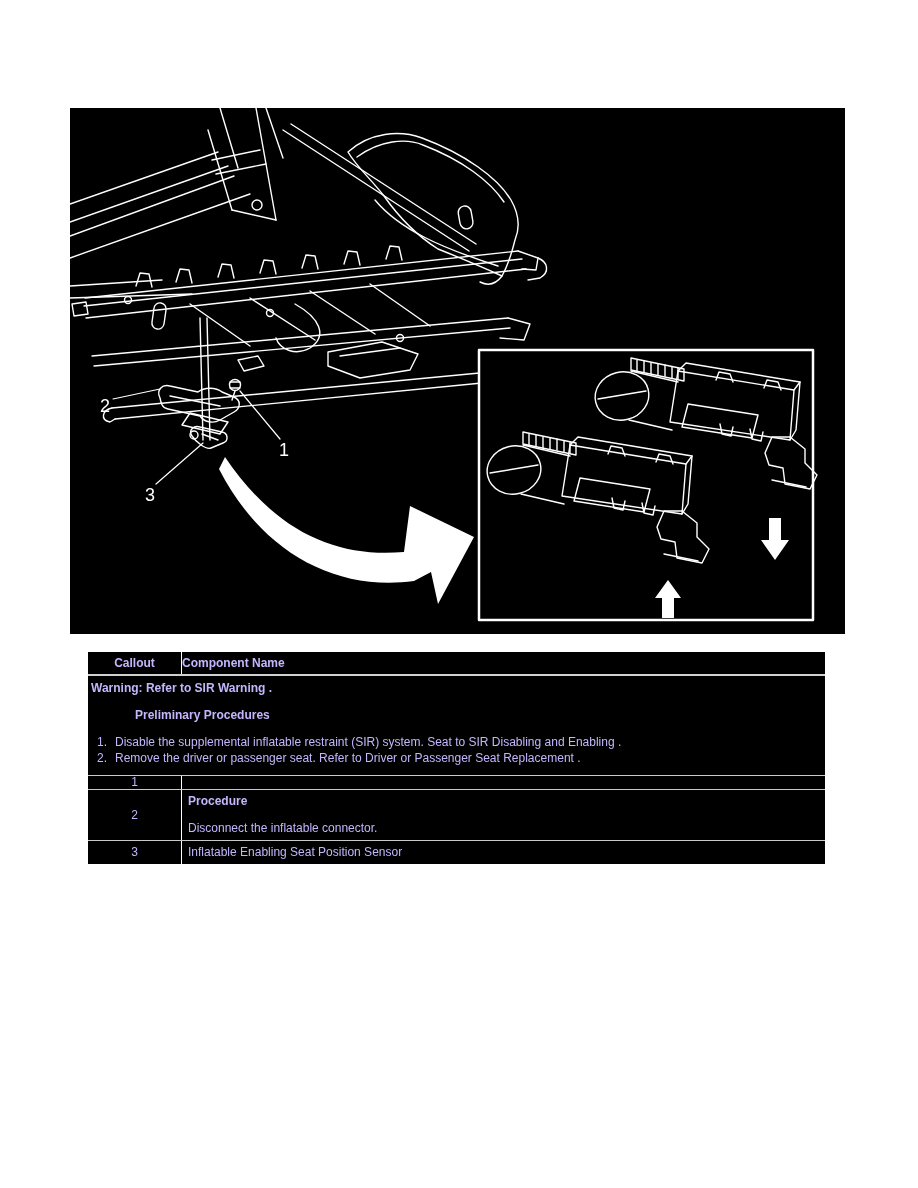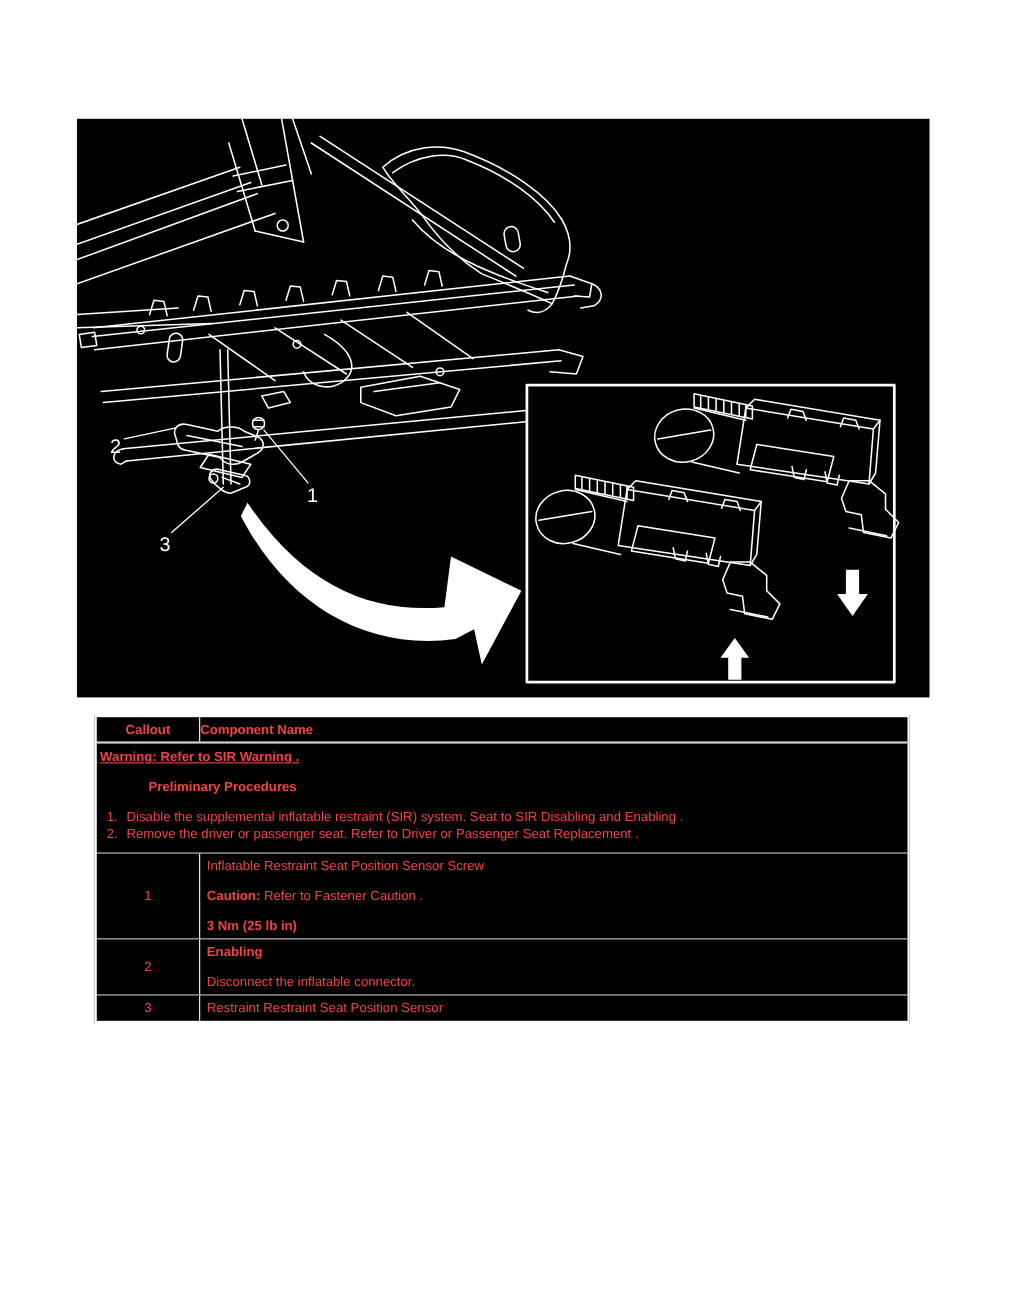--- a/index.html
+++ b/index.html
@@ -10,29 +10,29 @@
   }
   
   .diagram{
     position:absolute;left:70px;top:108px;width:775px;height:526px;
     background:#000000;
   }
   .diagram svg{display:block;width:775px;height:526px;}
   
   .manual-table{
     position:absolute;left:86px;top:650px;width:741px;
-    background:#000000;color:#ef4444;
+    background:#000000;color:#c4b5fd;
     border:2px solid #ffffff;box-sizing:border-box;
     font-size:12px;line-height:13px;
   }
   .thead{display:flex;border-bottom:2px solid #d0d0d0;font-weight:bold;}
   .th-callout{width:94px;text-align:center;padding:5px 0 4px;border-right:1px solid #ffffff;box-sizing:border-box;}
   .th-comp{flex:1;padding:5px 0 4px;}
   .preamble{border-bottom:1px solid #c9c9c9;padding:6px 3px 10px 3px;}
-  .warning-line{font-weight:bold;text-decoration:underline;}
+  .warning-line{font-weight:bold;}
   .prelim-title{font-weight:bold;margin:14px 0 0 44px;}
   .steps{margin-top:14px;}
   .step{display:flex;margin-top:3px;}
   .step:first-child{margin-top:0;}
   .step-num{width:16px;text-align:right;margin-right:8px;flex:0 0 auto;}
   .trow{display:flex;border-bottom:1px solid #c9c9c9;}
   .trow.last{border-bottom:none;}
   .cell-callout{width:94px;border-right:1px solid #ffffff;box-sizing:border-box;
     display:flex;align-items:center;justify-content:center;}
   .cell-content{flex:1;padding:5px 4px 5px 6px;}
@@ -213,35 +213,30 @@
       </div>
       <div class="step">
         <span class="step-num">2.</span>
         <span>Remove the driver or passenger seat. Refer to Driver or Passenger Seat Replacement .</span>
       </div>
     </div>
   </div>
 
   <div class="trow">
     <div class="cell-callout">1</div>
-    <div class="cell-content">
-      <div class="cline"><span>Inflatable Restraint Seat Position Sensor Screw</span></div>
-      <div class="cline"><span class="b">Caution:</span><span> Refer to Fastener Caution .</span></div>
-      <div class="cline"><span class="b">3 Nm (25 lb in)</span><span></span></div>
-    </div>
   </div>
 
   <div class="trow">
     <div class="cell-callout">2</div>
     <div class="cell-content">
-      <div class="cline"><span class="b">Enabling</span><span></span></div>
+      <div class="cline"><span class="b">Procedure</span><span></span></div>
       <div class="cline"><span>Disconnect the inflatable connector.</span></div>
     </div>
   </div>
 
   <div class="trow last">
     <div class="cell-callout">3</div>
     <div class="cell-content">
-      <div class="cline"><span>Restraint Restraint Seat Position Sensor</span></div>
+      <div class="cline"><span>Inflatable Enabling Seat Position Sensor</span></div>
     </div>
   </div>
 
 </div>
 
 </body></html>

